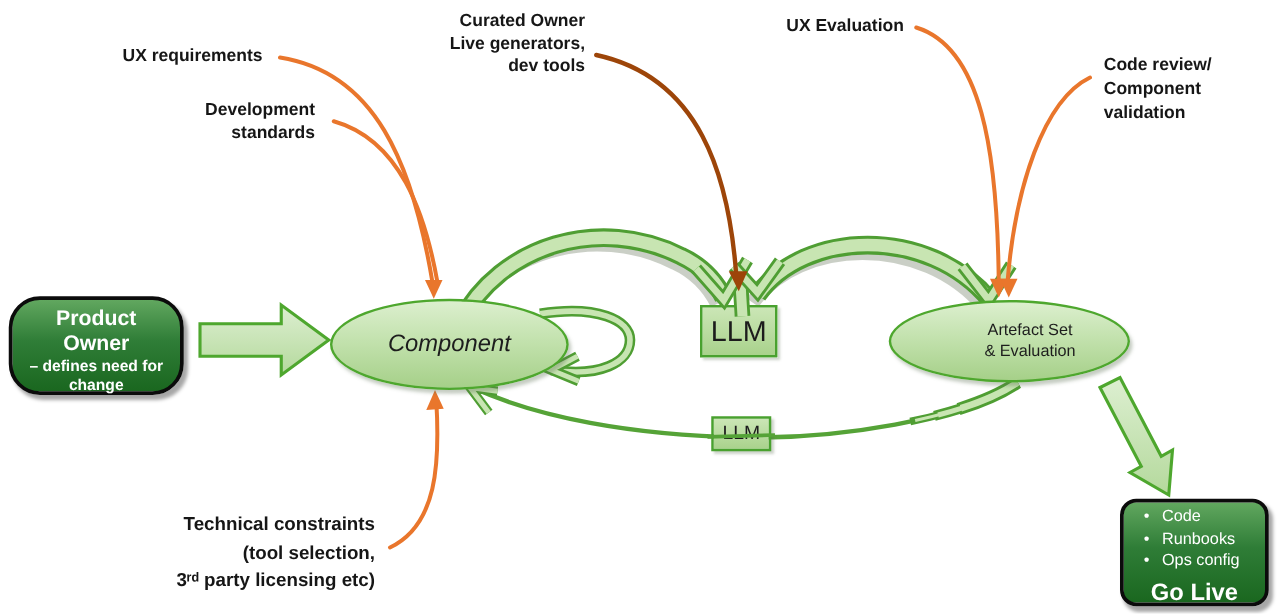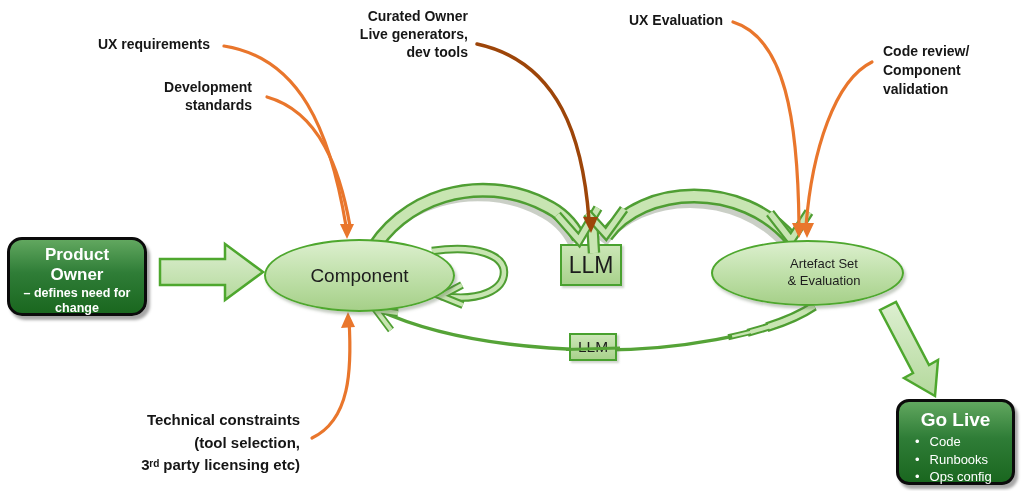--- a/index.html
+++ b/index.html
@@ -3,21 +3,21 @@
 <meta charset="utf-8">
 <style>
   html,body{margin:0;padding:0;}
   body{width:1022px;height:491px;position:relative;background:#fff;font-family:"Liberation Sans",sans-serif;overflow:hidden;}
   svg.layer{position:absolute;left:0;top:0;}
   .label{position:absolute;color:#161616;font-weight:bold;font-size:14px;line-height:1.25;}
   .ellipse{position:absolute;border:2.5px solid #4ea72e;border-radius:50%;
     background:linear-gradient(180deg,#dcefce 0%,#c3e2ae 45%,#a6d089 100%);
     display:flex;flex-direction:column;align-items:center;justify-content:center;
     color:#1d1d1d;box-shadow:2px 3px 3px rgba(90,110,80,0.35);}
-  .darkbox{position:absolute;border:3.5px solid #0b0b0b;border-radius:15px;
+  .darkbox{position:absolute;border:3.5px solid #0b0b0b;border-radius:25px;
     background:linear-gradient(180deg,#61a75f 0%,#2f7d37 45%,#1a671f 100%);
     color:#fff;text-align:center;box-shadow:3px 4px 3px rgba(0,0,0,0.35);}
   .llmbox{position:absolute;border:2.5px solid #49a12f;
     background:linear-gradient(180deg,#cbe6b6 0%,#a9d28c 100%);
     display:flex;align-items:center;justify-content:center;color:#1c1c1c;
     box-shadow:2px 2px 2px rgba(90,110,80,0.3);}
 </style>
 </head>
 <body>
 
@@ -78,21 +78,21 @@
     <path d="M 312,438 C 350,420 352,370 349,320"></path>
   </g>
   <polygon points="348,312 341,328 355,327" fill="#e9762c"></polygon>
 </svg>
 
 <div class="darkbox" style="left:7px;top:237px;width:134px;height:73px;">
   <div style="font-size:17px;font-weight:bold;margin-top:5px;line-height:1.15;width:100px;margin-left:auto;margin-right:auto;">Product Owner</div>
   <div style="font-size:12.5px;font-weight:bold;line-height:1.2;margin-top:2px;">– defines need for change</div>
 </div>
 
-<div class="ellipse" style="left:264px;top:239px;width:187px;height:69px;">
+<div class="ellipse" style="left:264px;top:239px;width:187px;height:69px;font-style:italic;">
   <div style="font-size:19px;line-height:1.35;text-align:center;">
     <div>Component</div>
   </div>
 </div>
 
 <div class="ellipse" style="left:711px;top:240px;width:189px;height:62px;">
   <div style="font-size:13px;line-height:1.3;text-align:center;margin-left:33px;">
     <div>Artefact Set</div>
     <div>&amp; Evaluation</div>
   </div>
@@ -100,26 +100,26 @@
 
 <div class="llmbox" style="left:560px;top:244px;width:58px;height:38px;font-size:23px;">
   <span>LLM</span>
 </div>
 
 <div class="llmbox" style="left:569px;top:333px;width:44px;height:24px;font-size:15.5px;">
   <span>LLM</span>
 </div>
 
 <div class="darkbox" style="left:896px;top:399px;width:113px;height:80px;border-radius:13px;">
-  <div style="font-size:19px;font-weight:bold;margin-top:7px;">Go Live</div>
   <div style="text-align:left;font-size:13px;margin-left:16px;margin-top:2px;line-height:1.35;">
     <div><span style="margin-right:10px;">•</span><span>Code</span></div>
     <div><span style="margin-right:10px;">•</span><span>Runbooks</span></div>
     <div><span style="margin-right:10px;">•</span><span>Ops config</span></div>
   </div>
+  <div style="font-size:19px;font-weight:bold;margin-top:7px;">Go Live</div>
 </div>
 
 <svg class="layer" width="1022" height="491" viewBox="0 0 1022 491" style="pointer-events:none;">
   <g>
     <path d="M 592,220 L 594,253" fill="none" stroke="#4f9e33" stroke-width="12.5"></path>
     <path d="M 592,220 L 594,253" fill="none" stroke="#c8e5b2" stroke-width="8"></path>
     <path d="M 557,215 L 579,240 L 598,208" fill="none" stroke="#4f9e33" stroke-width="10"></path>
     <path d="M 557,215 L 579,240 L 598,208" fill="none" stroke="#c8e5b2" stroke-width="5.5"></path>
     <path d="M 587,213 L 606,234 L 624,209" fill="none" stroke="#4f9e33" stroke-width="10"></path>
     <path d="M 587,213 L 606,234 L 624,209" fill="none" stroke="#c8e5b2" stroke-width="5.5"></path>

